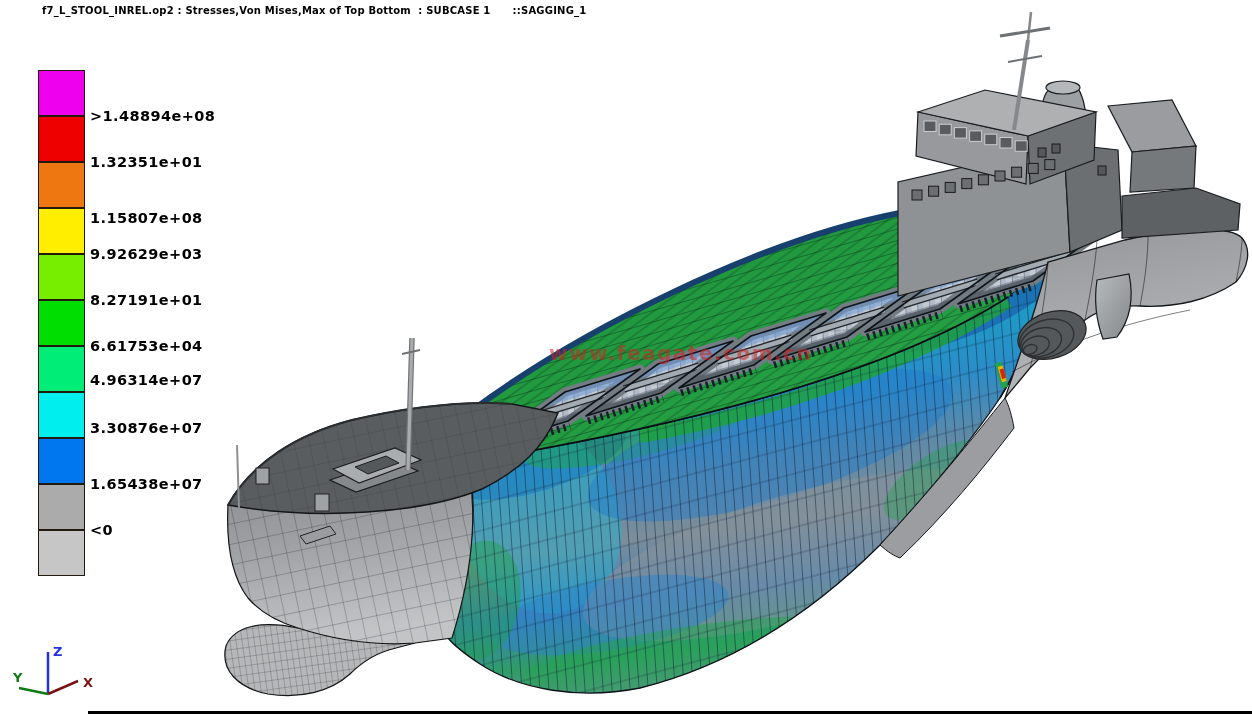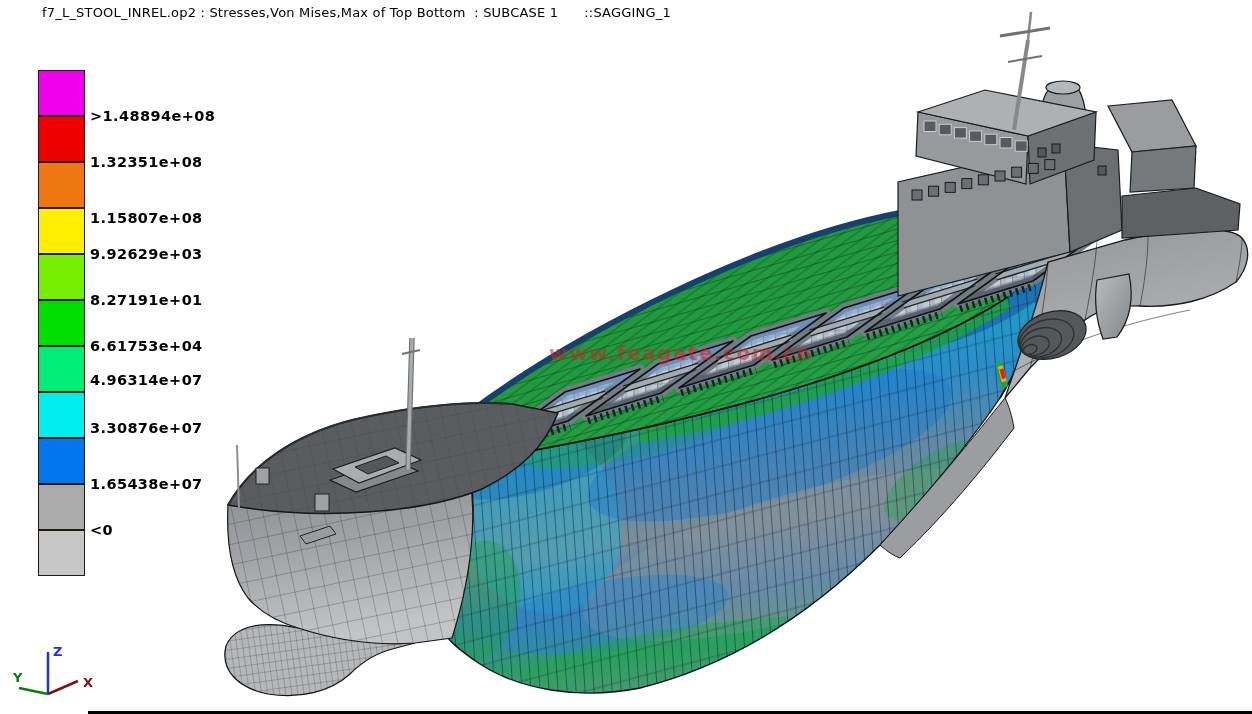--- a/index.html
+++ b/index.html
@@ -1,18 +1,18 @@
 <!DOCTYPE html>
 <html><head>
 <meta charset="utf-8">
 <style>
   html,body{margin:0;padding:0;background:#fff;}
   #screen{position:relative;width:1252px;height:714px;background:#ffffff;overflow:hidden;
           font-family:"DejaVu Sans","Liberation Sans",sans-serif;}
-  #view-title{position:absolute;left:42px;top:5px;font-size:13px;font-weight:normal;color:#000;
+  #view-title{position:absolute;left:42px;top:5px;font-size:10px;font-weight:bold;color:#000;
               white-space:pre;letter-spacing:0.2px;}
   .lg-box{position:absolute;left:38px;width:47px;height:46px;border:1px solid #22190f;box-sizing:border-box;}
   .lg-label{position:absolute;left:90px;height:20px;line-height:20px;font-size:14.5px;font-weight:bold;color:#000;
             letter-spacing:0.4px;text-align:right;}
   #bottom-bar{position:absolute;left:88px;right:0;bottom:0;height:3px;background:#000;}
   svg text{font-family:"DejaVu Sans","Liberation Sans",sans-serif;}
 </style>
 </head>
 <body>
 
@@ -26,21 +26,21 @@
     <div class="lg-box" style="top: 162px; background: rgb(238, 119, 17);"></div>
     <div class="lg-box" style="top: 208px; background: rgb(255, 238, 0);"></div>
     <div class="lg-box" style="top: 254px; background: rgb(119, 238, 0);"></div>
     <div class="lg-box" style="top: 300px; background: rgb(0, 221, 0);"></div>
     <div class="lg-box" style="top: 346px; background: rgb(0, 238, 119);"></div>
     <div class="lg-box" style="top: 392px; background: rgb(0, 238, 238);"></div>
     <div class="lg-box" style="top: 438px; background: rgb(0, 119, 238);"></div>
     <div class="lg-box" style="top: 484px; background: rgb(171, 171, 171);"></div>
     <div class="lg-box" style="top: 530px; background: rgb(198, 198, 198);"></div>
     <div class="lg-label" style="top:106px">&gt;1.48894e+08</div>
-    <div class="lg-label" style="top:152px">1.32351e+08</div>
+    <div class="lg-label" style="top:152px">1.32351e+01</div>
     <div class="lg-label" style="top:208px">1.15807e+08</div>
     <div class="lg-label" style="top:244px">9.92629e+03</div>
     <div class="lg-label" style="top:290px">8.27191e+01</div>
     <div class="lg-label" style="top:336px">6.61753e+04</div>
     <div class="lg-label" style="top:370px">4.96314e+07</div>
     <div class="lg-label" style="top:418px">3.30876e+07</div>
     <div class="lg-label" style="top:474px">1.65438e+07</div>
     <div class="lg-label" style="top:520px">&lt;0</div>
   </div>
 

